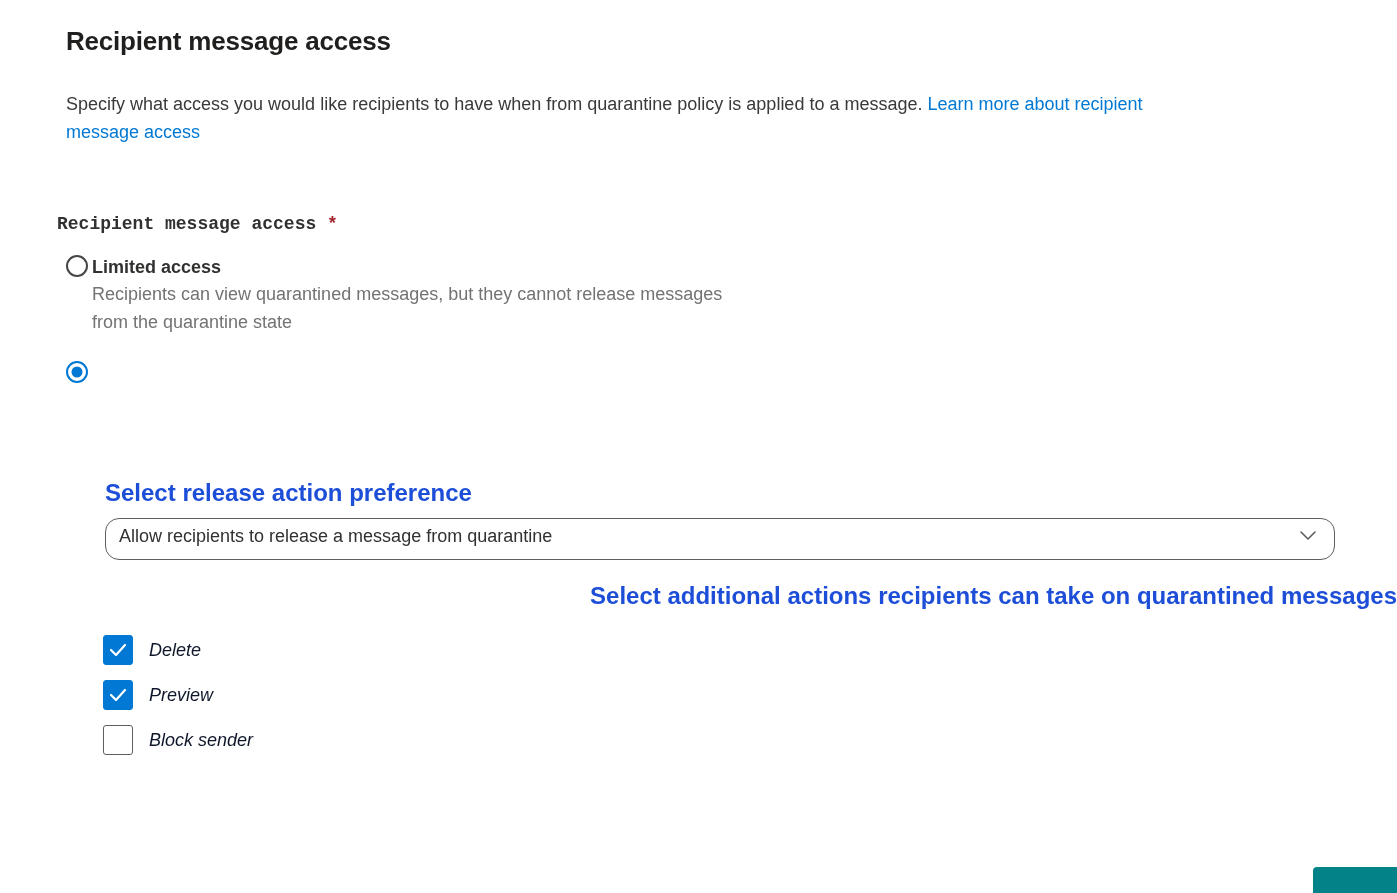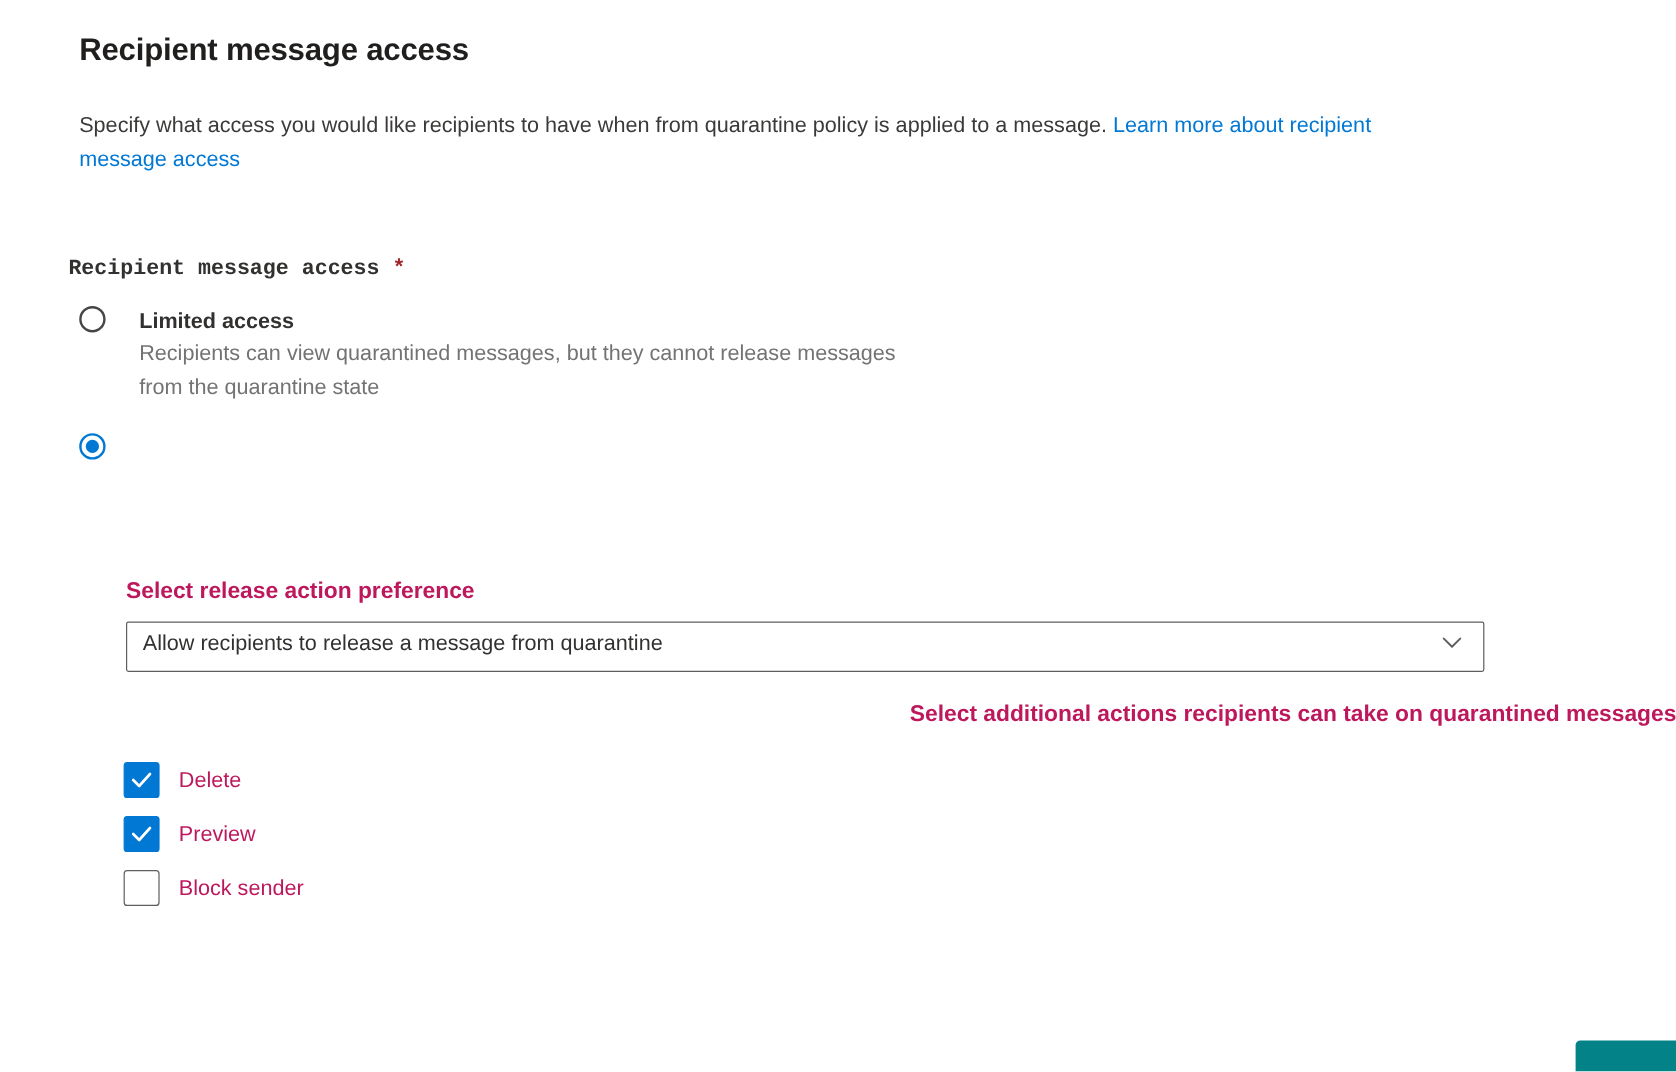--- a/index.html
+++ b/index.html
@@ -42,21 +42,21 @@
     line-height: 24px;
     font-weight: 600;
     color: #323130;
     font-family: Liberation Mono, monospace;
   }
   .required { color: #a4262c; font-weight: 600; }
   .radio-group { margin: 18px 0 0 66px; }
   .radio-option {
     display: flex;
     align-items: flex-start;
-    gap: 28px;
+    gap: 4px;
     cursor: pointer;
   }
   .radio-option + .radio-option { margin-top: 24px; }
   .radio {
     flex: 0 0 auto;
     width: 22px;
     height: 22px;
     margin-top: 1px;
     border: 2px solid #484644;
     border-radius: 50%;
@@ -81,31 +81,31 @@
     color: #323130;
   }
   .radio-desc {
     font-size: 18px;
     line-height: 28px;
     color: #737373;
     white-space: pre-line;
   }
   .advanced-section { margin: 98px 0 0 105px; }
   .sub-label {
-    font-size: 19px;
+    font-size: 24px;
     line-height: 24px;
     font-weight: 600;
-    color: #be185d;
+    color: #1d4ed8;
   }
   .dropdown {
     margin-top: 13px;
-    width: 1132px;
+    width: 1230px;
     height: 42px;
     border: 1px solid #605e5c;
-    border-radius: 2px;
+    border-radius: 14px;
     background: #fff;
     display: flex;
     align-items: center;
     justify-content: space-between;
     padding: 0 18px 6px 13px;
     cursor: pointer;
   }
   .dropdown-value {
     font-size: 18px;
     color: #323130;
@@ -141,21 +141,22 @@
     justify-content: center;
   }
   .checkbox svg { display: none; }
   .checkbox.on {
     background: #0078d4;
     border-color: #0078d4;
   }
   .checkbox.on svg { display: block; }
   .checkbox-label {
     font-size: 18px;
-    color: #be185d;
+    color: #0f172a;
+    font-style: italic;
   }
   .feedback-button {
     position: absolute;
     left: 1313px;
     top: 867px;
     width: 90px;
     height: 40px;
     background: #038387;
     border-radius: 4px 4px 0 0;
     cursor: pointer;

